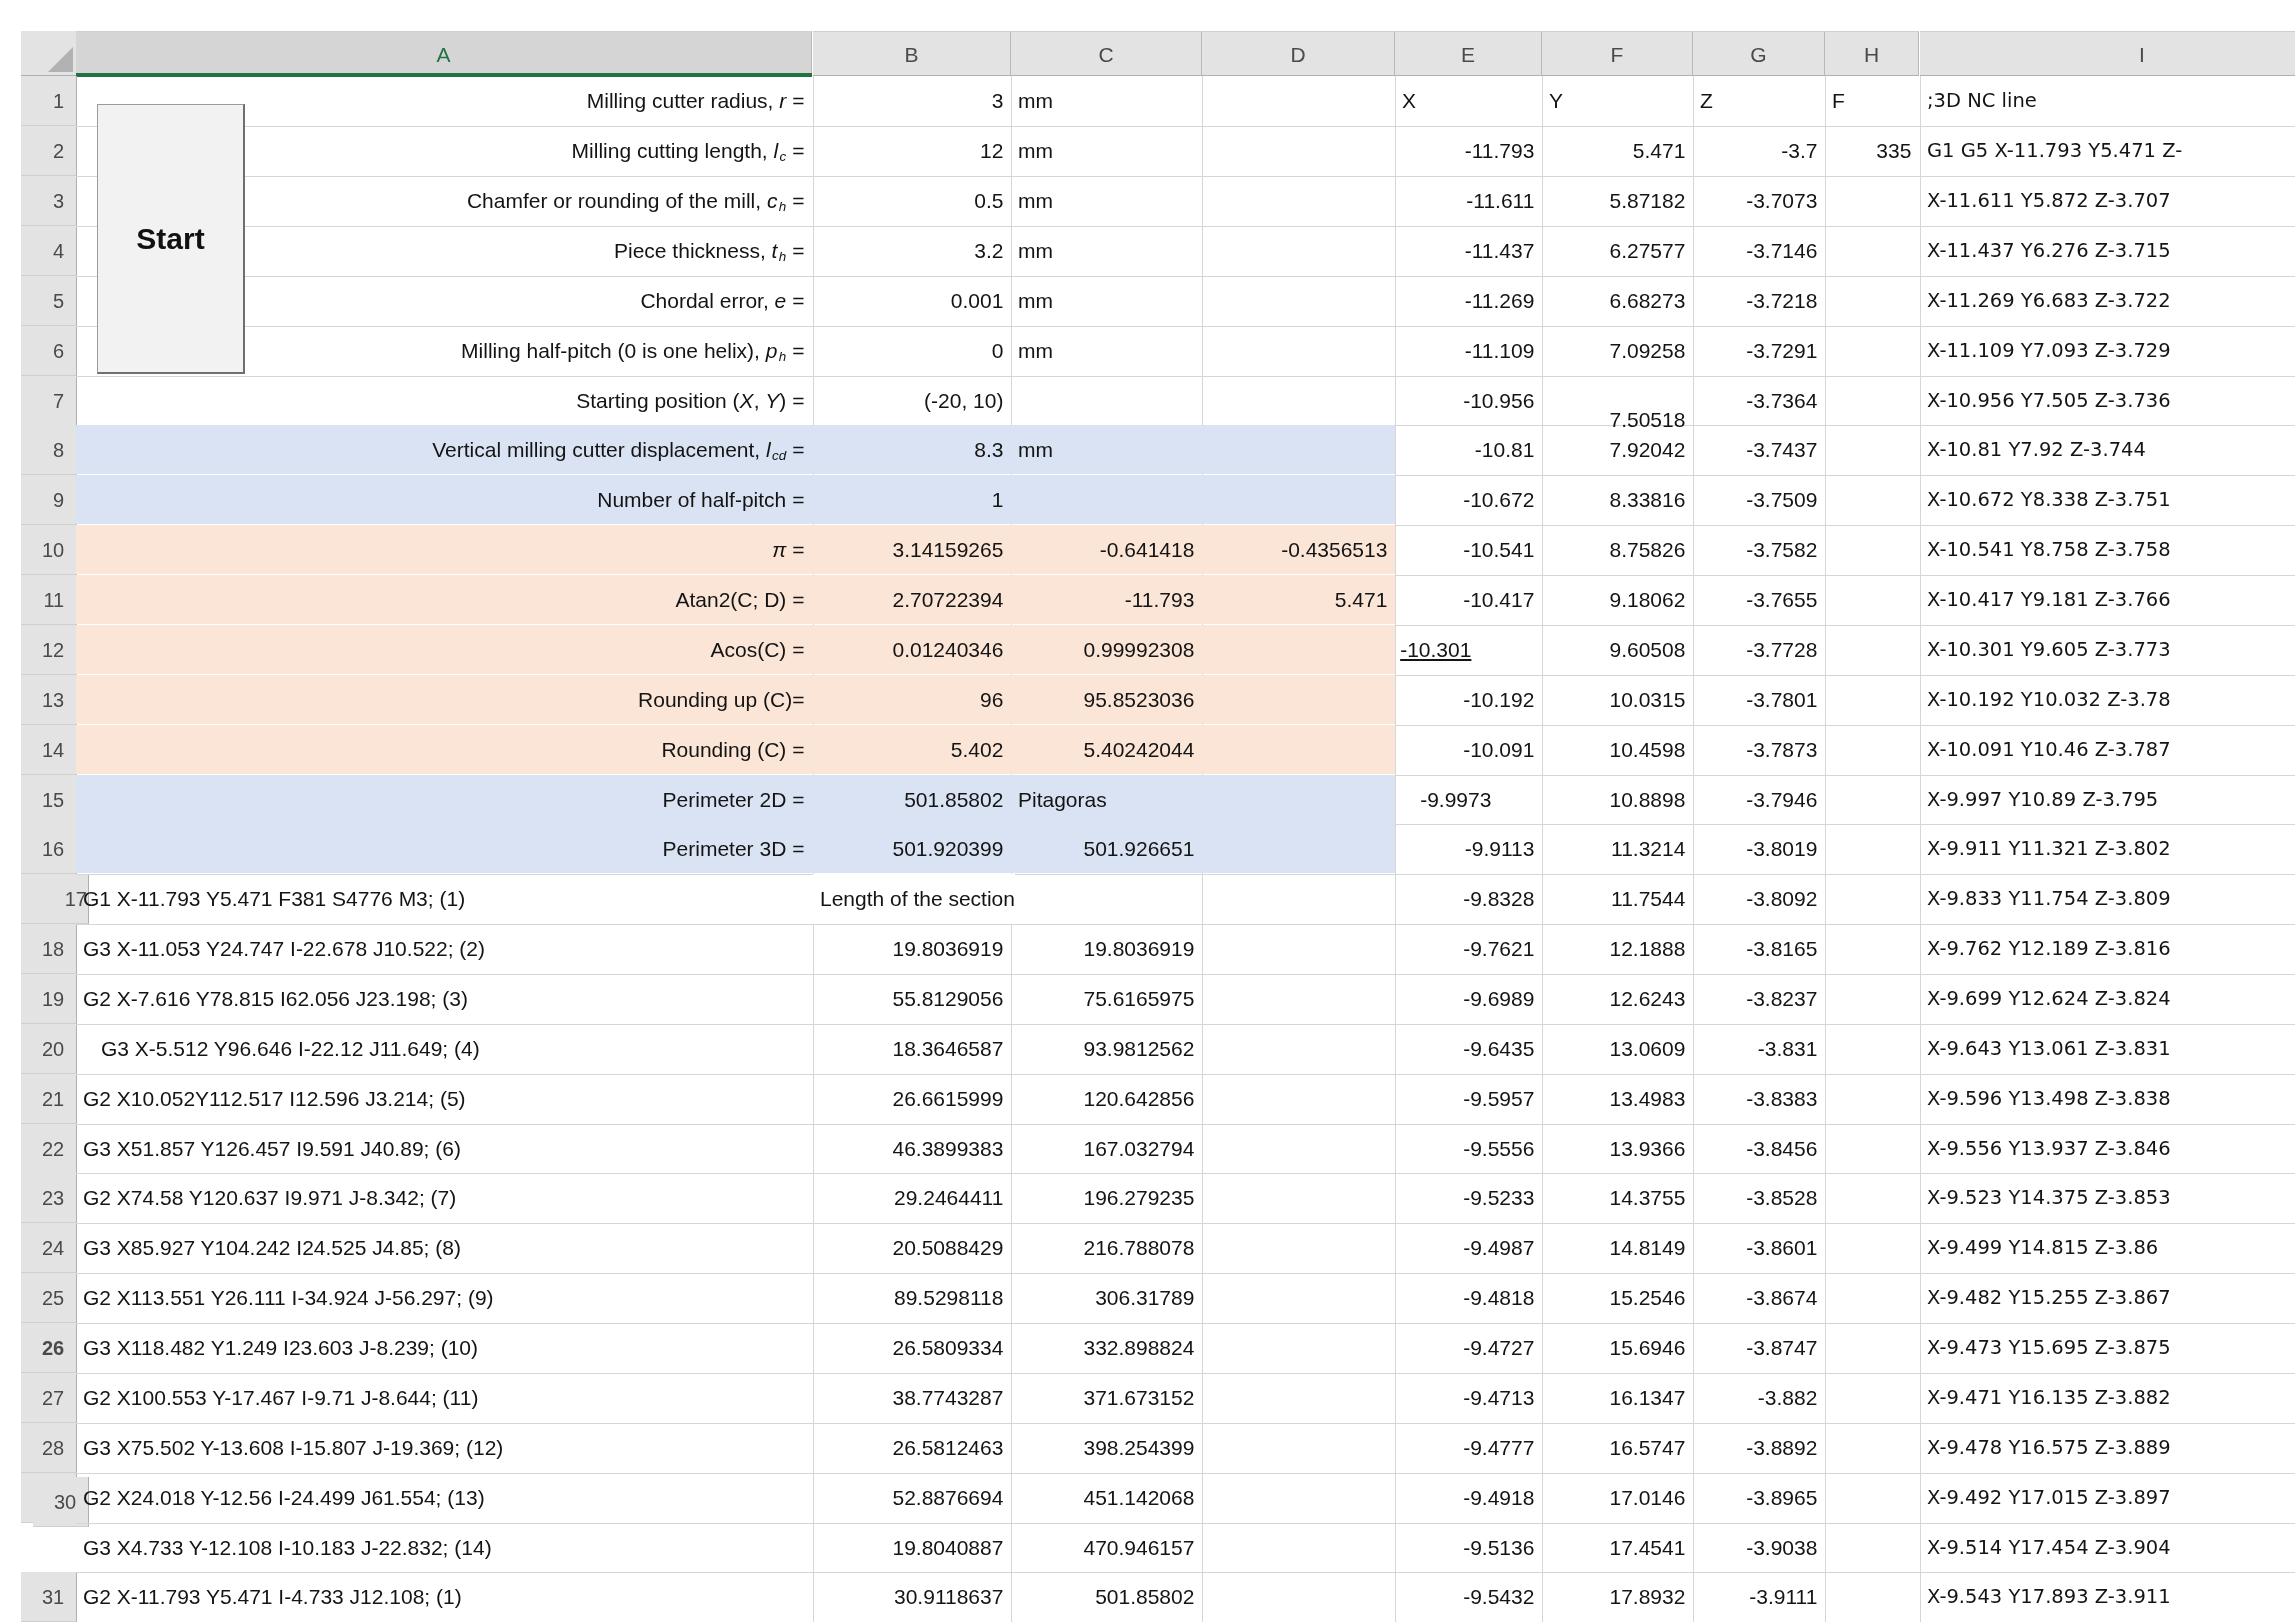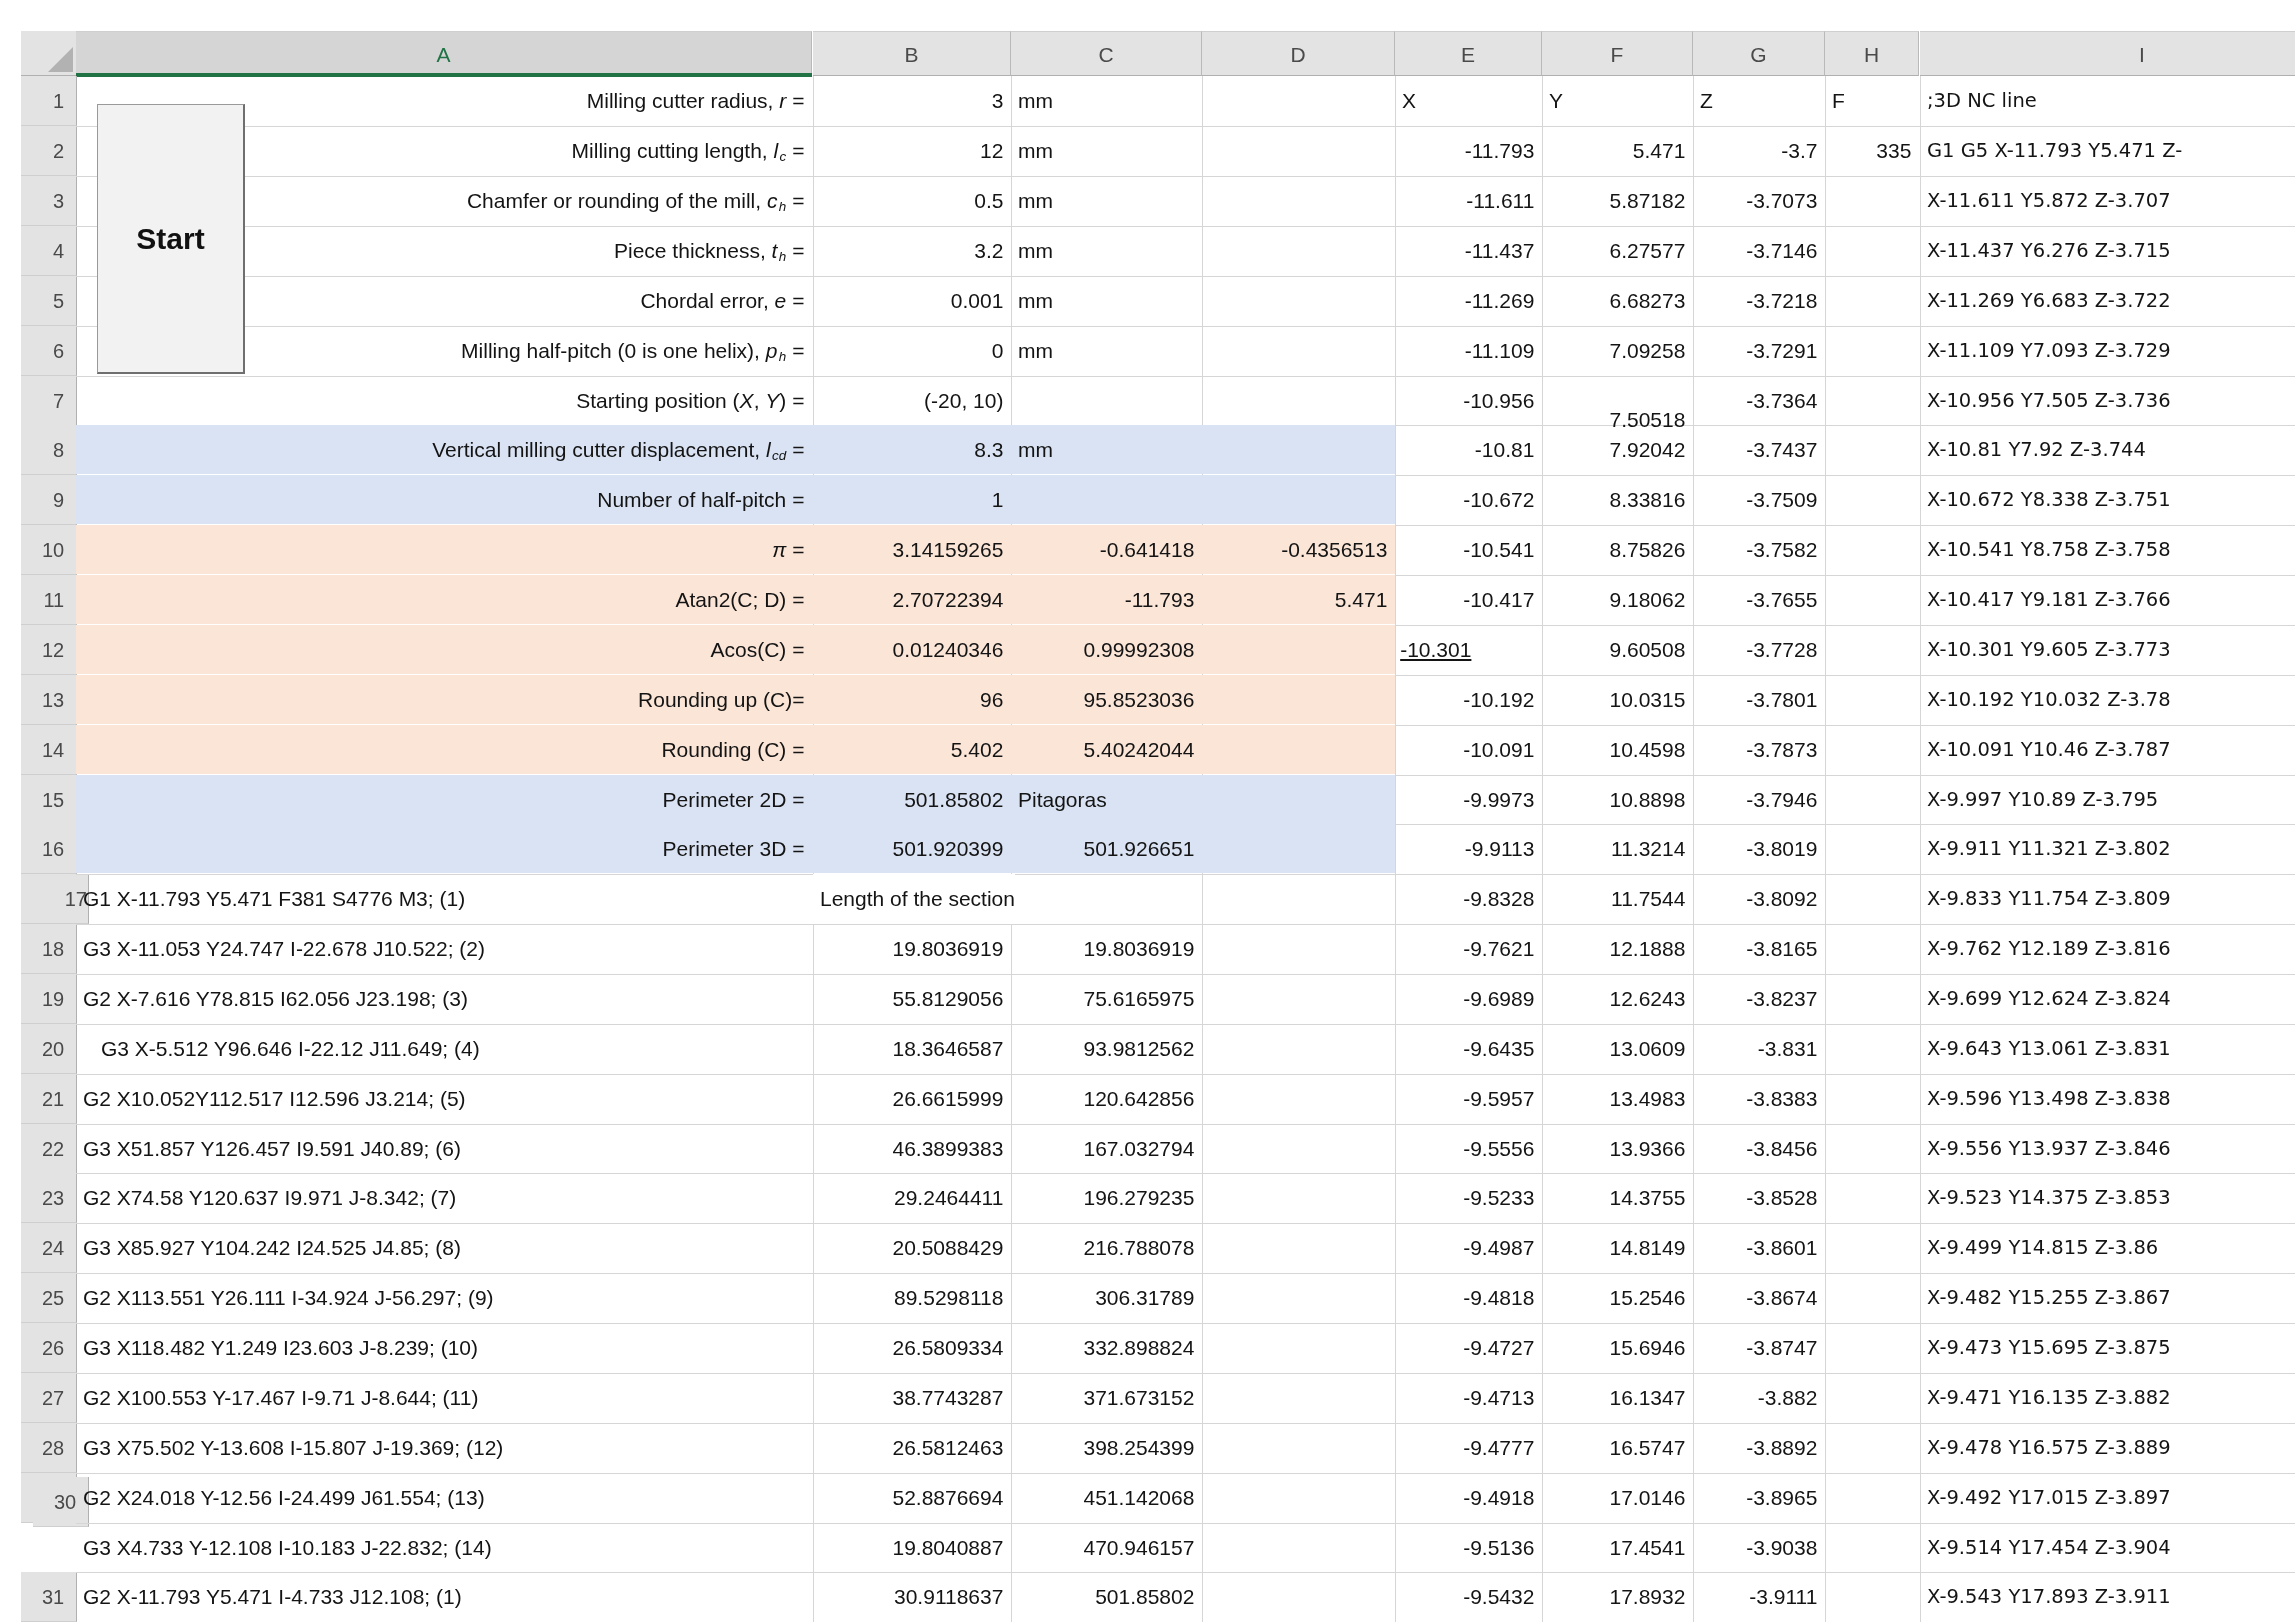--- a/index.html
+++ b/index.html
@@ -95,21 +95,21 @@
     <div class="abs gutter" style="left: 21px; top: 824px; width: 56px; height: 50px; line-height: 50px; padding-right: 11.8px;">16</div>
     <div class="abs gutter" style="left: 21px; top: 874px; width: 68px; height: 50px; line-height: 50px; padding-right: 1px;">17</div>
     <div class="abs gutter" style="left: 21px; top: 924px; width: 56px; height: 50px; line-height: 50px; padding-right: 11.8px;">18</div>
     <div class="abs gutter" style="left: 21px; top: 974px; width: 56px; height: 50px; line-height: 50px; padding-right: 11.8px;">19</div>
     <div class="abs gutter" style="left: 21px; top: 1024px; width: 56px; height: 50px; line-height: 50px; padding-right: 11.8px;">20</div>
     <div class="abs gutter" style="left: 21px; top: 1074px; width: 56px; height: 50px; line-height: 50px; padding-right: 11.8px;">21</div>
     <div class="abs gutter" style="left: 21px; top: 1124px; width: 56px; height: 50px; line-height: 50px; padding-right: 11.8px;">22</div>
     <div class="abs gutter" style="left: 21px; top: 1173px; width: 56px; height: 50px; line-height: 50px; padding-right: 11.8px;">23</div>
     <div class="abs gutter" style="left: 21px; top: 1223px; width: 56px; height: 50px; line-height: 50px; padding-right: 11.8px;">24</div>
     <div class="abs gutter" style="left: 21px; top: 1273px; width: 56px; height: 50px; line-height: 50px; padding-right: 11.8px;">25</div>
-    <div class="abs gutter" style="left: 21px; top: 1323px; width: 56px; height: 50px; line-height: 50px; padding-right: 11.8px;">26</div>
+    <div class="abs gutter" style="left: 21px; top: 1323px; width: 56px; height: 50px; line-height: 50px; padding-right: 11.8px; font-weight: bold;">26</div>
     <div class="abs gutter" style="left: 21px; top: 1373px; width: 56px; height: 50px; line-height: 50px; padding-right: 11.8px;">27</div>
     <div class="abs gutter" style="left: 21px; top: 1423px; width: 56px; height: 50px; line-height: 50px; padding-right: 11.8px;">28</div>
     <div class="abs gutter" style="left: 21px; top: 1473px; width: 56px; height: 50px; line-height: 50px; padding-right: 11.8px;">29</div>
     <div class="abs gutter" style="left: 21px; top: 1477px; width: 56px; height: 50px; line-height: 50px; padding-right: 11.8px; margin-left: 12px;">30</div>
     <div class="abs gutter" style="left: 21px; top: 1572px; width: 56px; height: 50px; line-height: 50px; padding-right: 11.8px;">31</div>
     <div class="abs gridline" style="left: 813px; top: 76px; width: 1.4px; height: 1546px;"></div>
     <div class="abs gridline" style="left: 1011px; top: 76px; width: 1.4px; height: 1546px;"></div>
     <div class="abs gridline" style="left: 1202px; top: 76px; width: 1.4px; height: 1546px;"></div>
     <div class="abs gridline" style="left: 1395px; top: 76px; width: 1.4px; height: 1546px;"></div>
     <div class="abs gridline" style="left: 1542px; top: 76px; width: 1.4px; height: 1546px;"></div>
@@ -251,21 +251,21 @@
     <div class="abs cell ar" style="left: 76px; top: 725px; width: 736px; height: 50px; line-height: 50px;">Rounding (C) =</div>
     <div class="abs cell ar" style="left: 813px; top: 725px; width: 198px; height: 50px; line-height: 50px;">5.402</div>
     <div class="abs cell ar" style="left: 1011px; top: 725px; width: 191px; height: 50px; line-height: 50px;">5.40242044</div>
     <div class="abs cell ar" style="left: 1395px; top: 725px; width: 147px; height: 50px; line-height: 50px;">-10.091</div>
     <div class="abs cell ar" style="left: 1542px; top: 725px; width: 151px; height: 50px; line-height: 50px;">10.4598</div>
     <div class="abs cell ar" style="left: 1693px; top: 725px; width: 132px; height: 50px; line-height: 50px;">-3.7873</div>
     <div class="abs cell al ci" style="left: 1920px; top: 725px; width: 445px; height: 50px; line-height: 50px;">X-10.091 Y10.46 Z-3.787</div>
     <div class="abs cell ar" style="left: 76px; top: 775px; width: 736px; height: 50px; line-height: 50px;">Perimeter 2D =</div>
     <div class="abs cell ar" style="left: 813px; top: 775px; width: 198px; height: 50px; line-height: 50px;">501.85802</div>
     <div class="abs cell al" style="left: 1011px; top: 775px; width: 191px; height: 50px; line-height: 50px;">Pitagoras</div>
-    <div class="abs cell ar" style="left: 1395px; top: 775px; width: 147px; height: 50px; line-height: 50px;">-9.9973</div>
+    <div class="abs cell ar" style="left: 1352px; top: 775px; width: 147px; height: 50px; line-height: 50px;">-9.9973</div>
     <div class="abs cell ar" style="left: 1542px; top: 775px; width: 151px; height: 50px; line-height: 50px;">10.8898</div>
     <div class="abs cell ar" style="left: 1693px; top: 775px; width: 132px; height: 50px; line-height: 50px;">-3.7946</div>
     <div class="abs cell al ci" style="left: 1920px; top: 775px; width: 445px; height: 50px; line-height: 50px;">X-9.997 Y10.89 Z-3.795</div>
     <div class="abs cell ar" style="left: 76px; top: 824px; width: 736px; height: 50px; line-height: 50px;">Perimeter 3D =</div>
     <div class="abs cell ar" style="left: 813px; top: 824px; width: 198px; height: 50px; line-height: 50px;">501.920399</div>
     <div class="abs cell ar" style="left: 1011px; top: 824px; width: 191px; height: 50px; line-height: 50px;">501.926651</div>
     <div class="abs cell ar" style="left: 1395px; top: 824px; width: 147px; height: 50px; line-height: 50px;">-9.9113</div>
     <div class="abs cell ar" style="left: 1542px; top: 824px; width: 151px; height: 50px; line-height: 50px;">11.3214</div>
     <div class="abs cell ar" style="left: 1693px; top: 824px; width: 132px; height: 50px; line-height: 50px;">-3.8019</div>
     <div class="abs cell al ci" style="left: 1920px; top: 824px; width: 445px; height: 50px; line-height: 50px;">X-9.911 Y11.321 Z-3.802</div>

